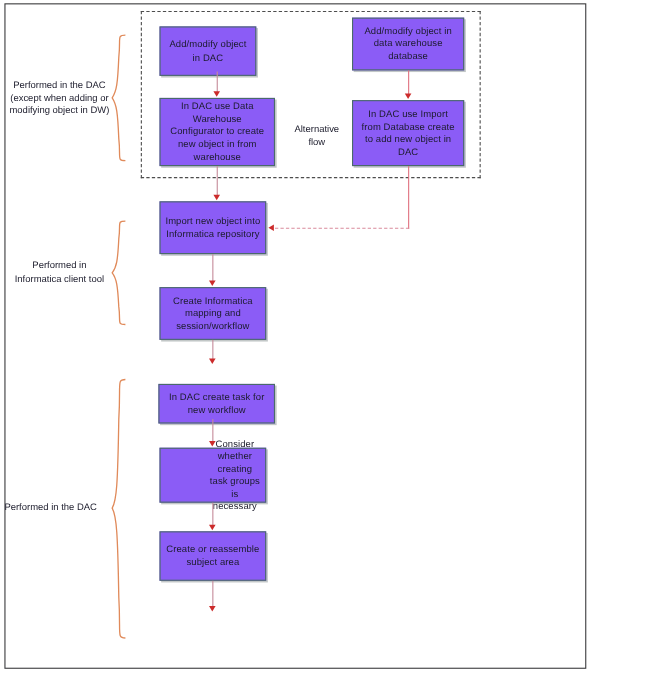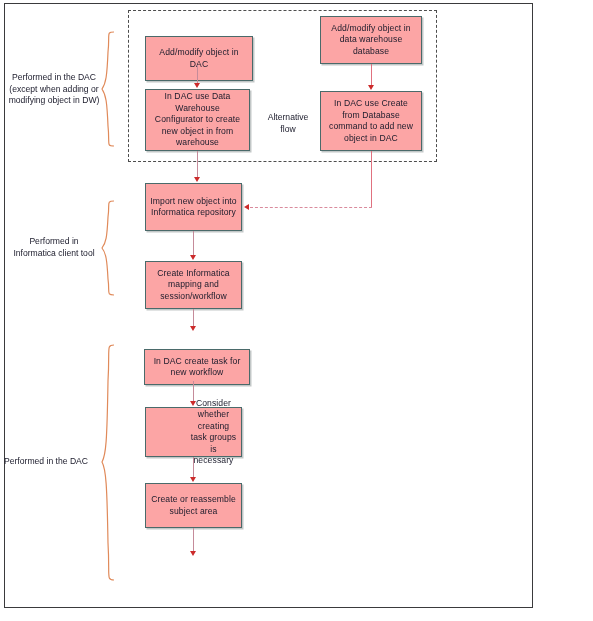--- a/index.html
+++ b/index.html
@@ -37,21 +37,21 @@
     top: 10px;
     width: 309px;
     height: 152px;
     border: 1.6px dashed #4d4d4d;
     box-sizing: border-box;
     background: transparent;
   }
   .node {
     position: absolute;
     box-sizing: border-box;
-    background: #fca5a5;
+    background: #8b5cf6;
     border: 1.2px solid #4a6a6a;
     box-shadow: 1.5px 1.5px 0 rgba(120,130,130,0.45);
     color: #1b1b2b;
     font-size: 8.6px;
     line-height: 11.5px;
     letter-spacing: 0.1px;
     text-align: center;
     display: flex;
     align-items: center;
     justify-content: center;
@@ -121,34 +121,34 @@
 
   <div id="page-frame"></div>
 
   <div id="alt-region"></div>
 
   <div class="alt-label" style="left:253px; top:72px;">
     <div>Alternative</div>
     <div>flow</div>
   </div>
 
-  <div class="node" style="left:145px; top:36px; width:108px; height:45px;">
+  <div class="node" style="left:145px; top:24px; width:88px; height:45px;">
     <span>Add/modify object  in DAC</span>
   </div>
 
   <div class="node" style="left:320px; top:16px; width:102px; height:48px;">
     <span>Add/modify object in data warehouse database</span>
   </div>
 
   <div class="node" style="left:145px; top:89px; width:105px; height:62px;">
     <span>In DAC use Data Warehouse Configurator to create new object in from warehouse</span>
   </div>
 
   <div class="node" style="left:320px; top:91px; width:102px; height:60px;">
-    <span>In DAC use Create from Database command to add new object in DAC</span>
+    <span>In DAC use Import from Database create to add new object in DAC</span>
   </div>
 
   <div class="node" style="left:145px; top:183px; width:97px; height:48px;">
     <span>Import new object into Informatica repository</span>
   </div>
 
   <div class="node" style="left:145px; top:261px; width:97px; height:48px;justify-content:flex-end;">
     <span>Create Informatica mapping and session/workflow</span>
   </div>
 

